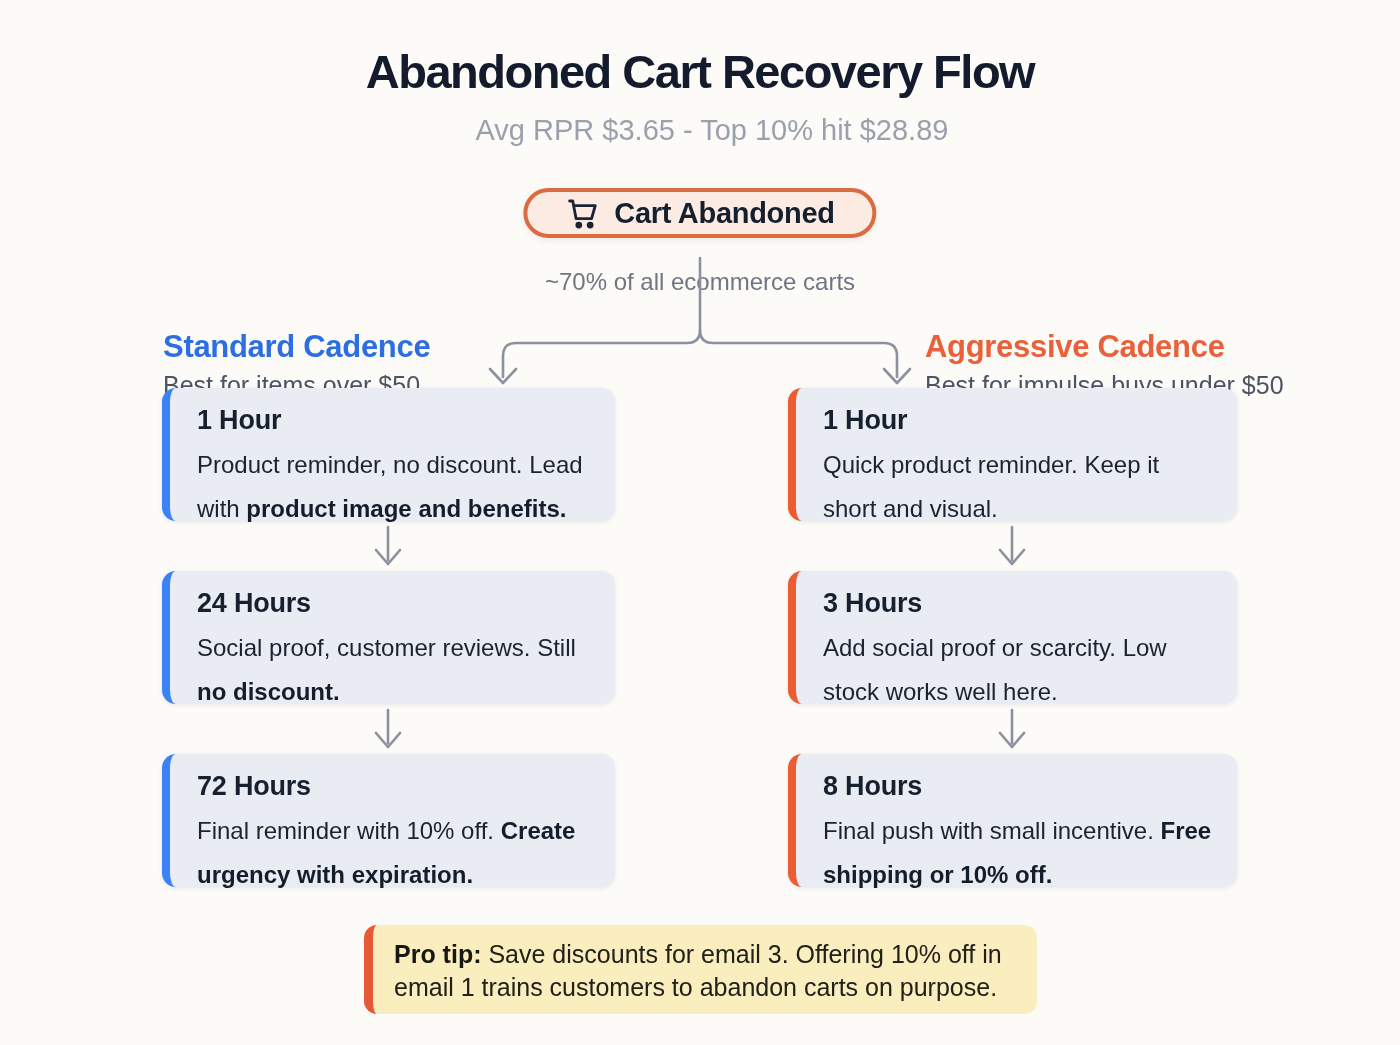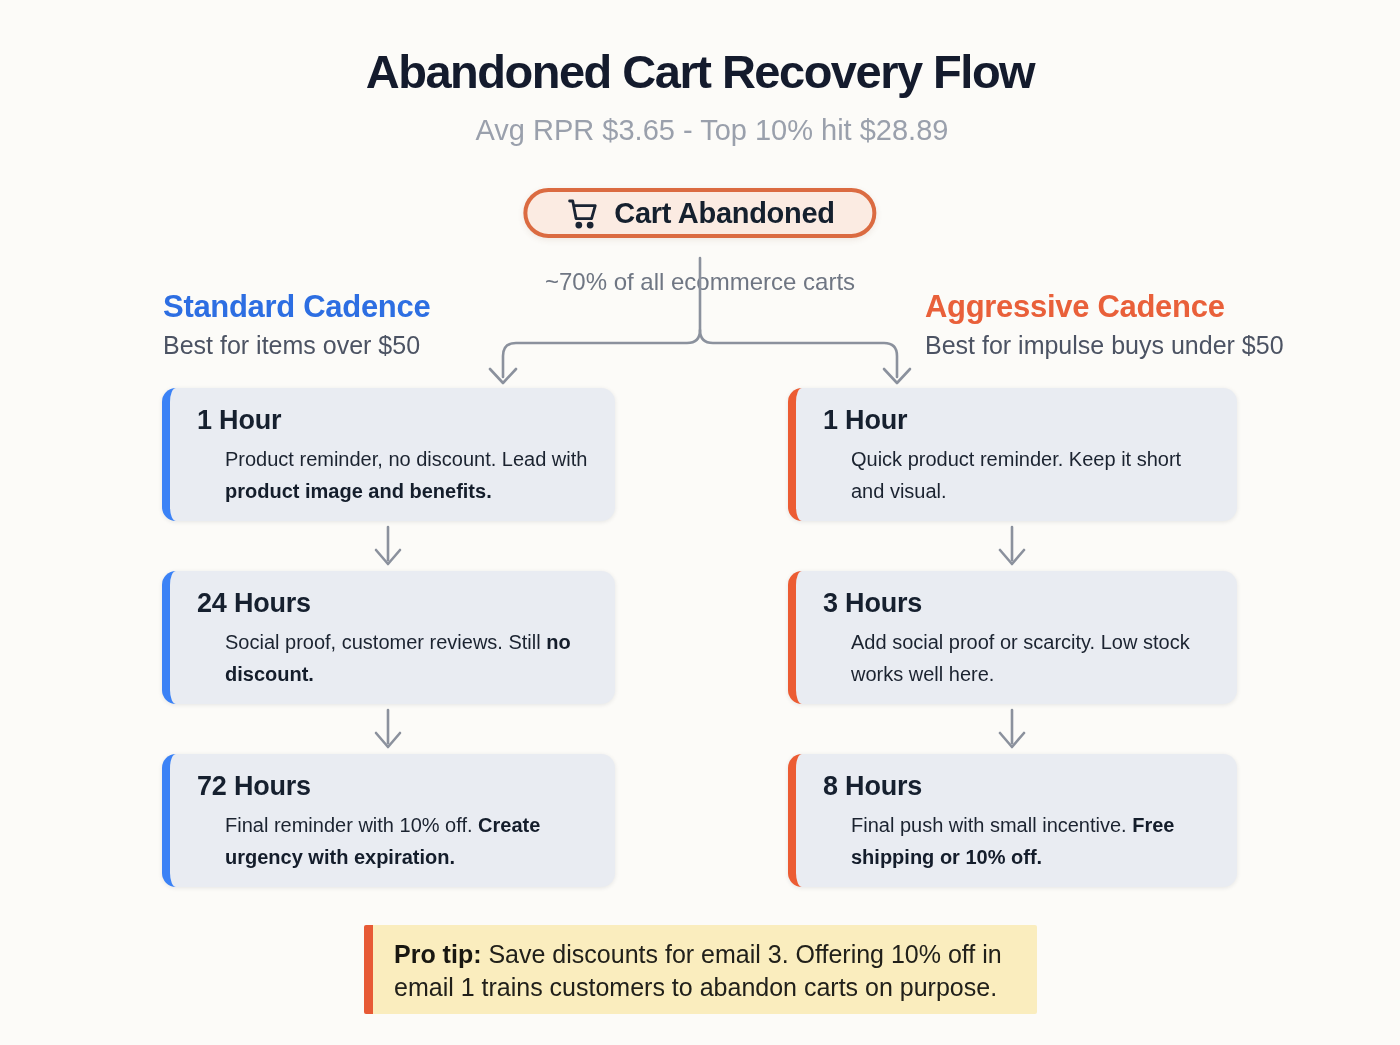--- a/index.html
+++ b/index.html
@@ -32,21 +32,21 @@
     box-shadow:0 2px 6px rgba(120,70,40,0.10);
   }
   .pill .cart-ic { width:34px; height:34px; display:block; }
   .pill .pill-label { font-size:29px; font-weight:700; color:#15202e; letter-spacing:-0.3px; }
   .pill-caption {
     position:absolute; top:268px; left:0; width:100%;
     text-align:center; font-size:24px; color:#6f7683;
   }
   .connector-layer { position:absolute; top:0; left:0; width:1400px; height:1045px; pointer-events:none; }
 
-  .col-header { position:absolute; }
+  .col-header { position:absolute;margin-top:40px; }
   .col-header .col-name { font-size:31px; font-weight:700; letter-spacing:-0.3px; }
   .col-header .col-desc { font-size:25px; color:#4c5363; margin-top:6px; }
   .col-header.left { left:163px; top:289px; }
   .col-header.right { left:925px; top:289px; }
   .col-header.left .col-name { color:#2d6ee2; }
   .col-header.right .col-name { color:#e9603a; }
 
   .card {
     position:absolute;
     height:133px;
@@ -56,28 +56,28 @@
     padding:17px 24px 0 27px;
     box-shadow:0 1px 4px rgba(25,35,60,0.10);
   }
   .card.left  { left:162px; width:453px; }
   .card.right { left:788px; width:449px; }
   .card.right { border-left-color:#ec5c33; }
   .card.row1 { top:388px; }
   .card.row2 { top:571px; }
   .card.row3 { top:754px; }
   .card .card-title { font-size:27px; font-weight:700; color:#16202f; letter-spacing:-0.2px; }
-  .card .card-body  { margin-top:7px; font-size:20px; line-height:32px; color:#1b2330;margin-left:28px; }
+  .card .card-body  { margin-top:7px; font-size:24px; line-height:44px; color:#1b2330; }
   .card .card-body b { font-weight:700; color:#141d2b; }
 
   .protip {
     position:absolute; left:364px; top:925px; width:673px; height:89px;
     background:#faedbe;
     border-left:9px solid #e75a35;
-    border-radius:2px;
+    border-radius:13px;
     padding:13px 24px 0 21px;
     font-size:25px; line-height:33px; color:#21201a;
   }
   .protip b { font-weight:700; color:#181711; }
 </style>
 </head>
 <body>
 
 <div class="canvas">
 

